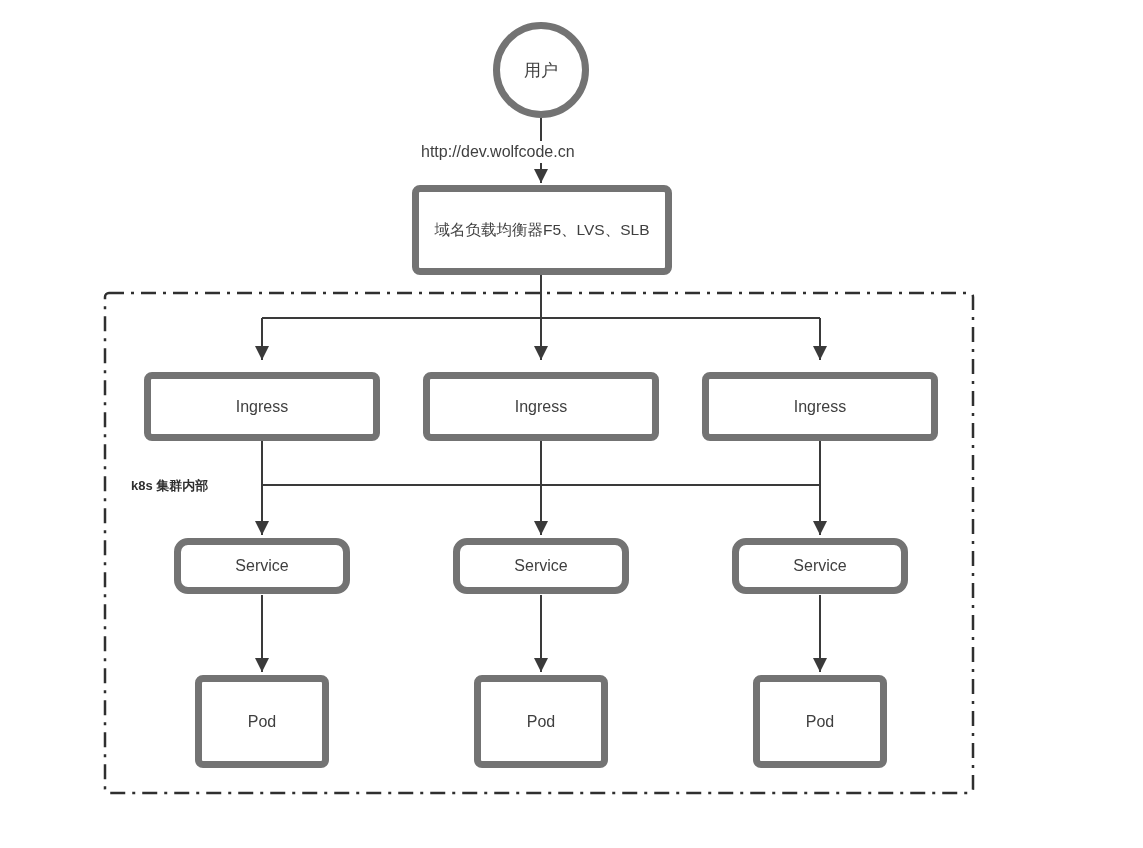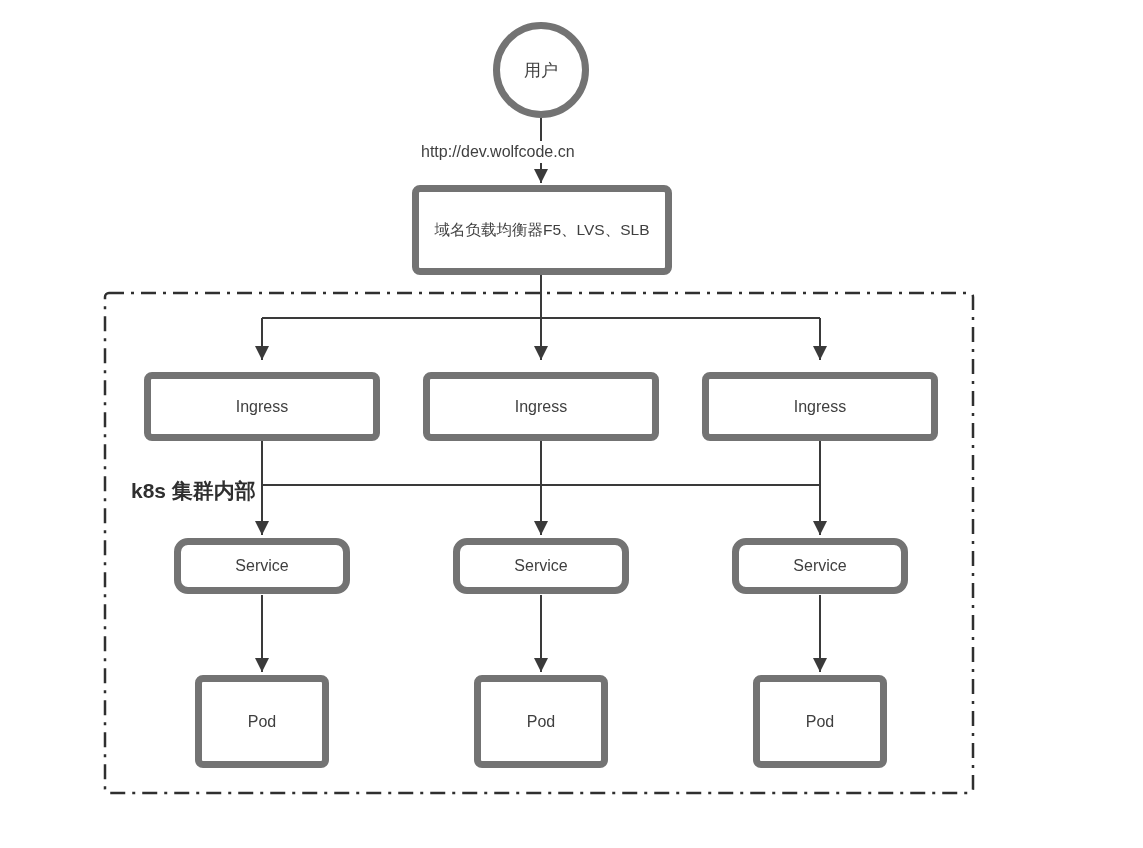--- a/index.html
+++ b/index.html
@@ -50,21 +50,21 @@
   }
   .lb-box {
     left: 412px; top: 185px;
     width: 260px; height: 90px;
     line-height: 1.55;
     font-size: 15.5px;
   }
   .cluster-label {
     position: absolute;
     left: 128px; top: 476px;
-    font-size: 21px;
+    font-size: 13px;
     font-weight: bold;
     color: #2f2f2f;
     background: #ffffff;
     padding: 1px 3px;
   }
   .ingress { width: 236px; height: 69px; top: 362px; margin-top: 10px; }
   .ingress.c1 { left: 144px; }
   .ingress.c2 { left: 423px; }
   .ingress.c3 { left: 702px; }
   .service { width: 176px; height: 56px; top: 538px; border-radius: 14px; }

